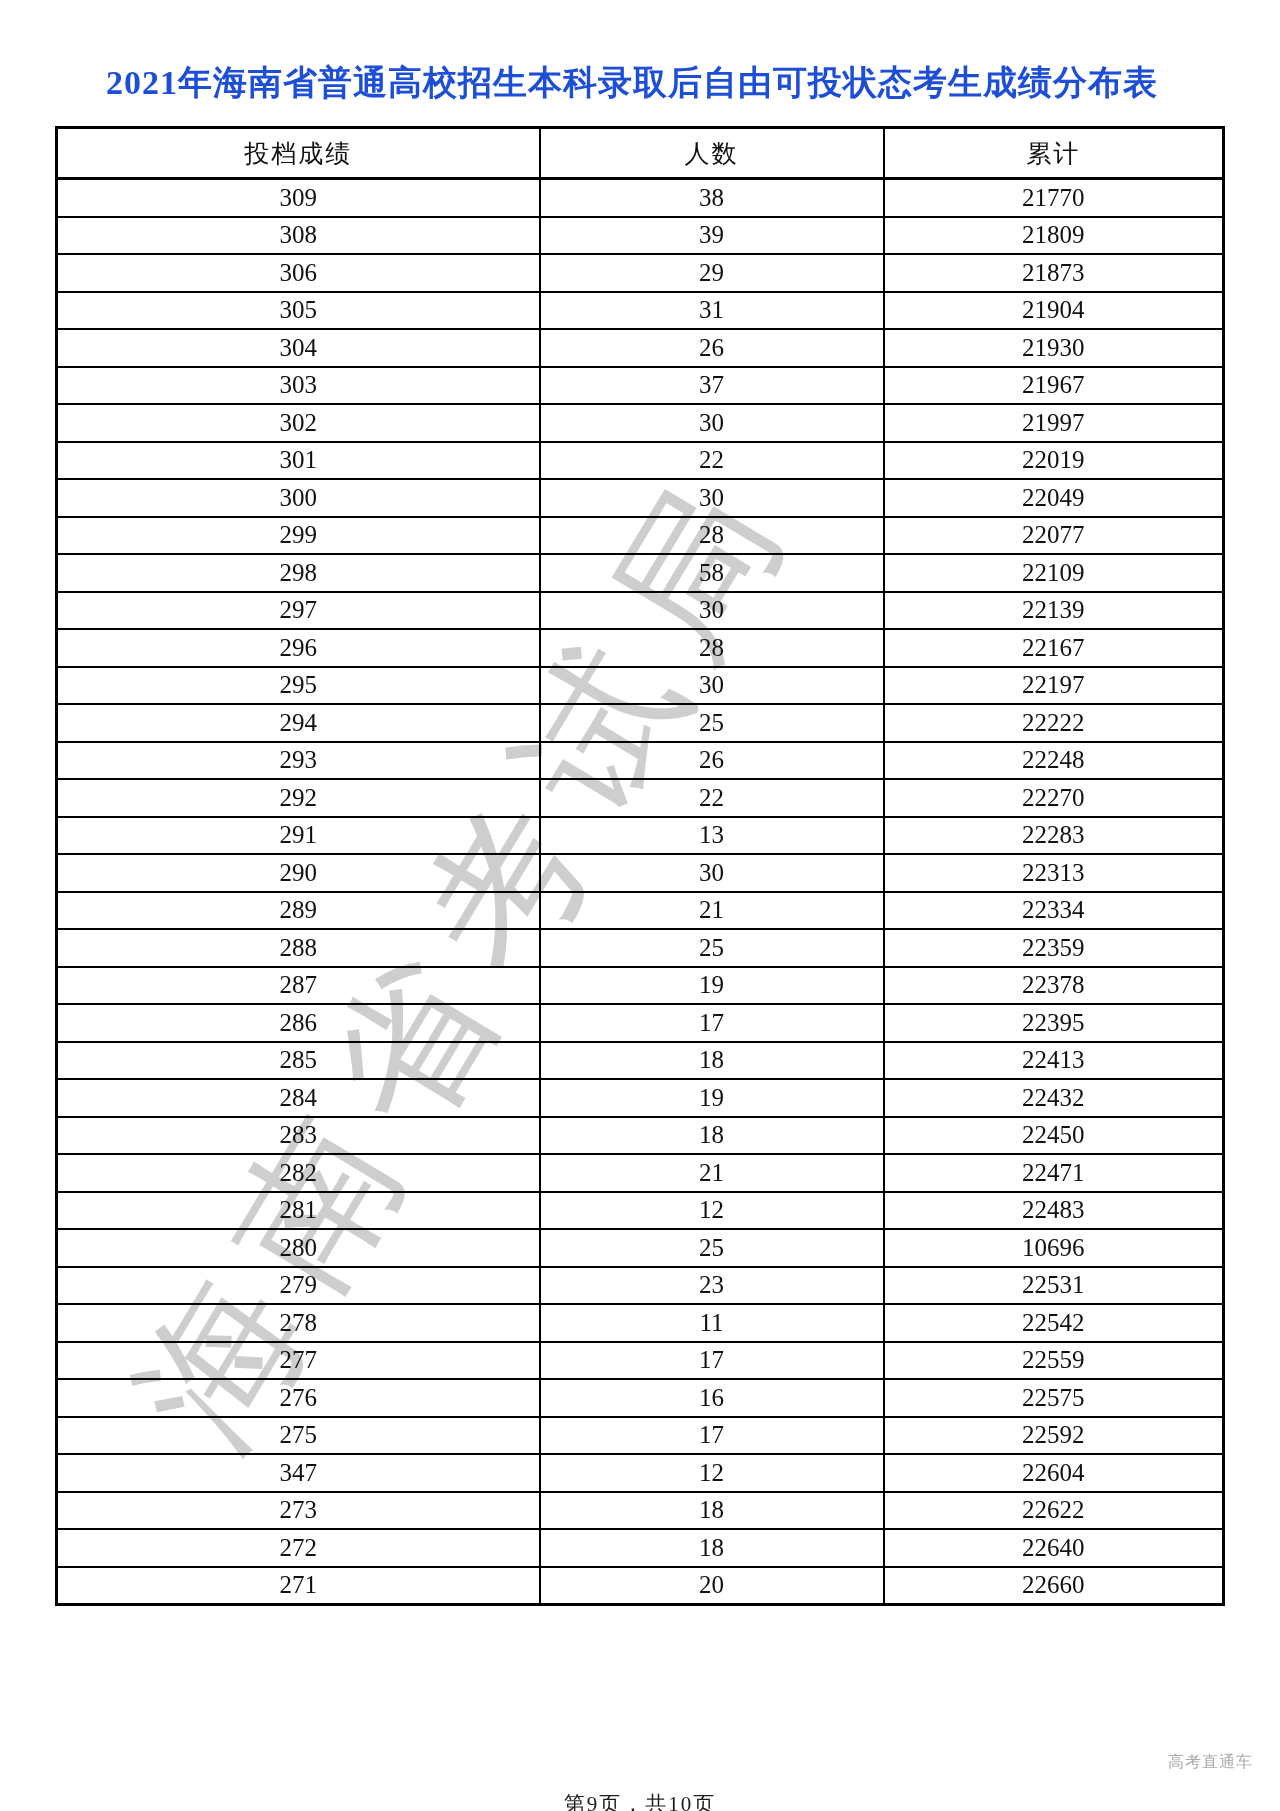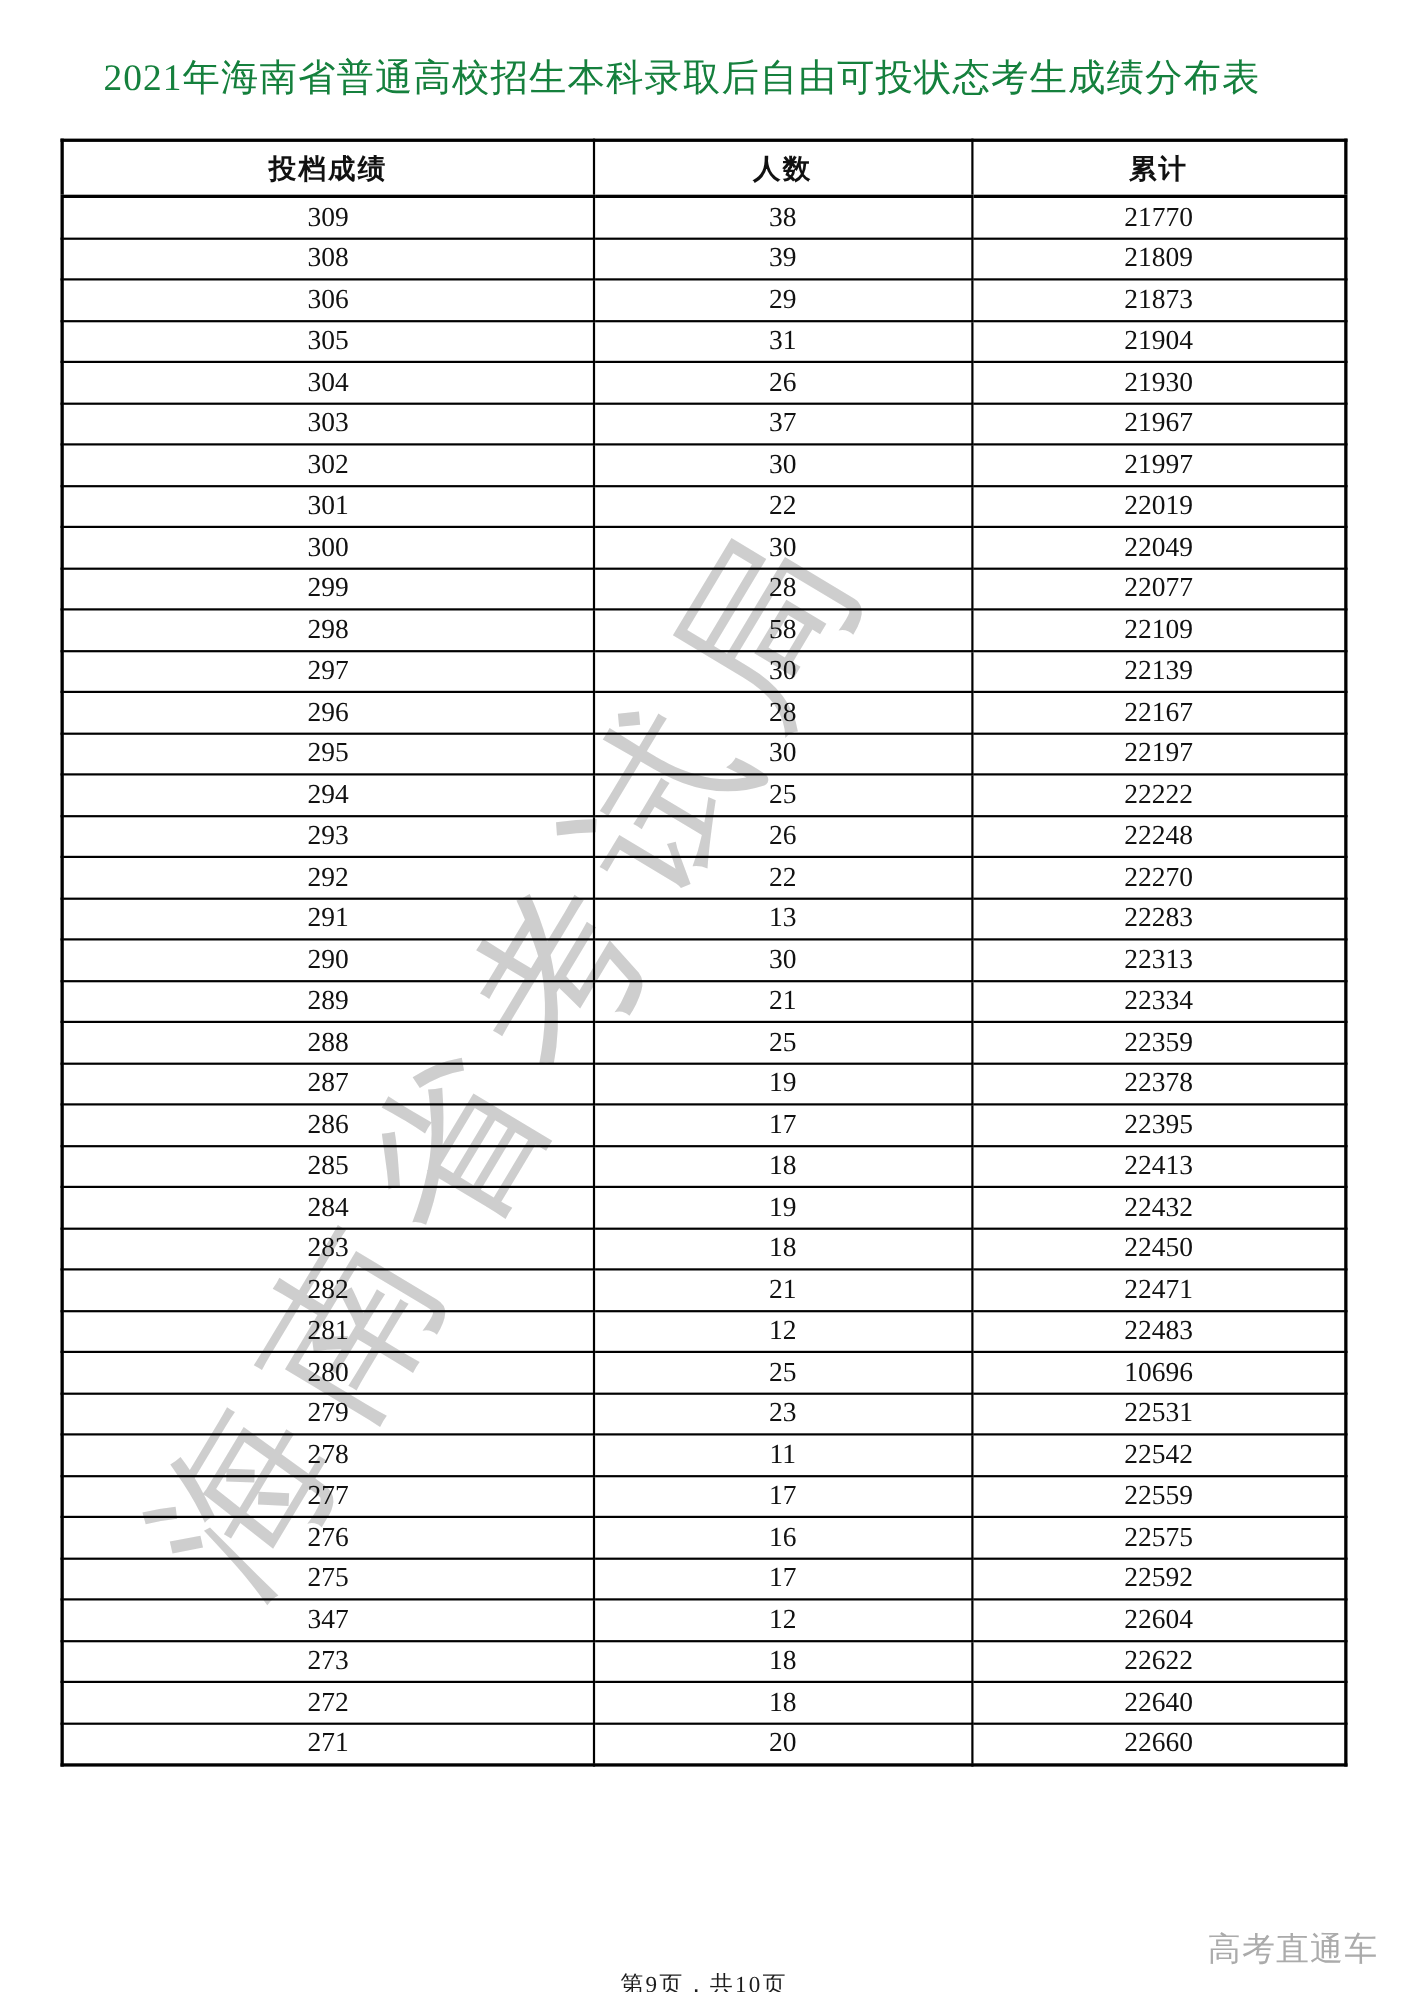--- a/index.html
+++ b/index.html
@@ -24,43 +24,43 @@
     z-index:0;
     font-family:"DejaVu Serif",serif;
     user-select:none;
   }
   .page-title {
     position:absolute;
     top:48px; left:0;
     width:1240px;
     text-align:center;
     font-size:34px;
-    font-weight:normal;
+    font-weight:bold;
     letter-spacing:1px;
-    color:#15803d;
+    color:#1d4ed8;
     z-index:2;
-    margin:0;
+    margin:12px;
   }
   table.score-table {
     position:absolute;
     left:55px; top:126px;
     width:1167px;
     border-collapse:collapse;
     table-layout:fixed;
     z-index:1;
     background:transparent;
   }
   table.score-table, .score-table th, .score-table td {
     border:2px solid #000;
   }
   table.score-table { border-width:3px; }
   .score-table th {
     height:46px;
     font-size:25px;
-    font-weight:bold;
+    font-weight:normal;
     text-align:center;
     vertical-align:middle;
     border-bottom-width:3px;
     letter-spacing:2px;
   }
   .score-table td {
     height:35.5px;
     font-size:25px;
     text-align:center;
     vertical-align:middle;
@@ -73,21 +73,21 @@
     text-align:center;
     font-size:21px;
     color:#1c1c1c;
     z-index:2;
     letter-spacing:2px;
     margin-top:40px;
   }
   .footer-brand {
     position:absolute;
     top:1752px; right:27px;
-    font-size:30px;
+    font-size:16px;
     color:#ababab;
     z-index:2;
     font-family:Liberation Serif, serif;
     letter-spacing:1px;
   }
 </style>
 </head>
 <body>
 
 <div class="page">

